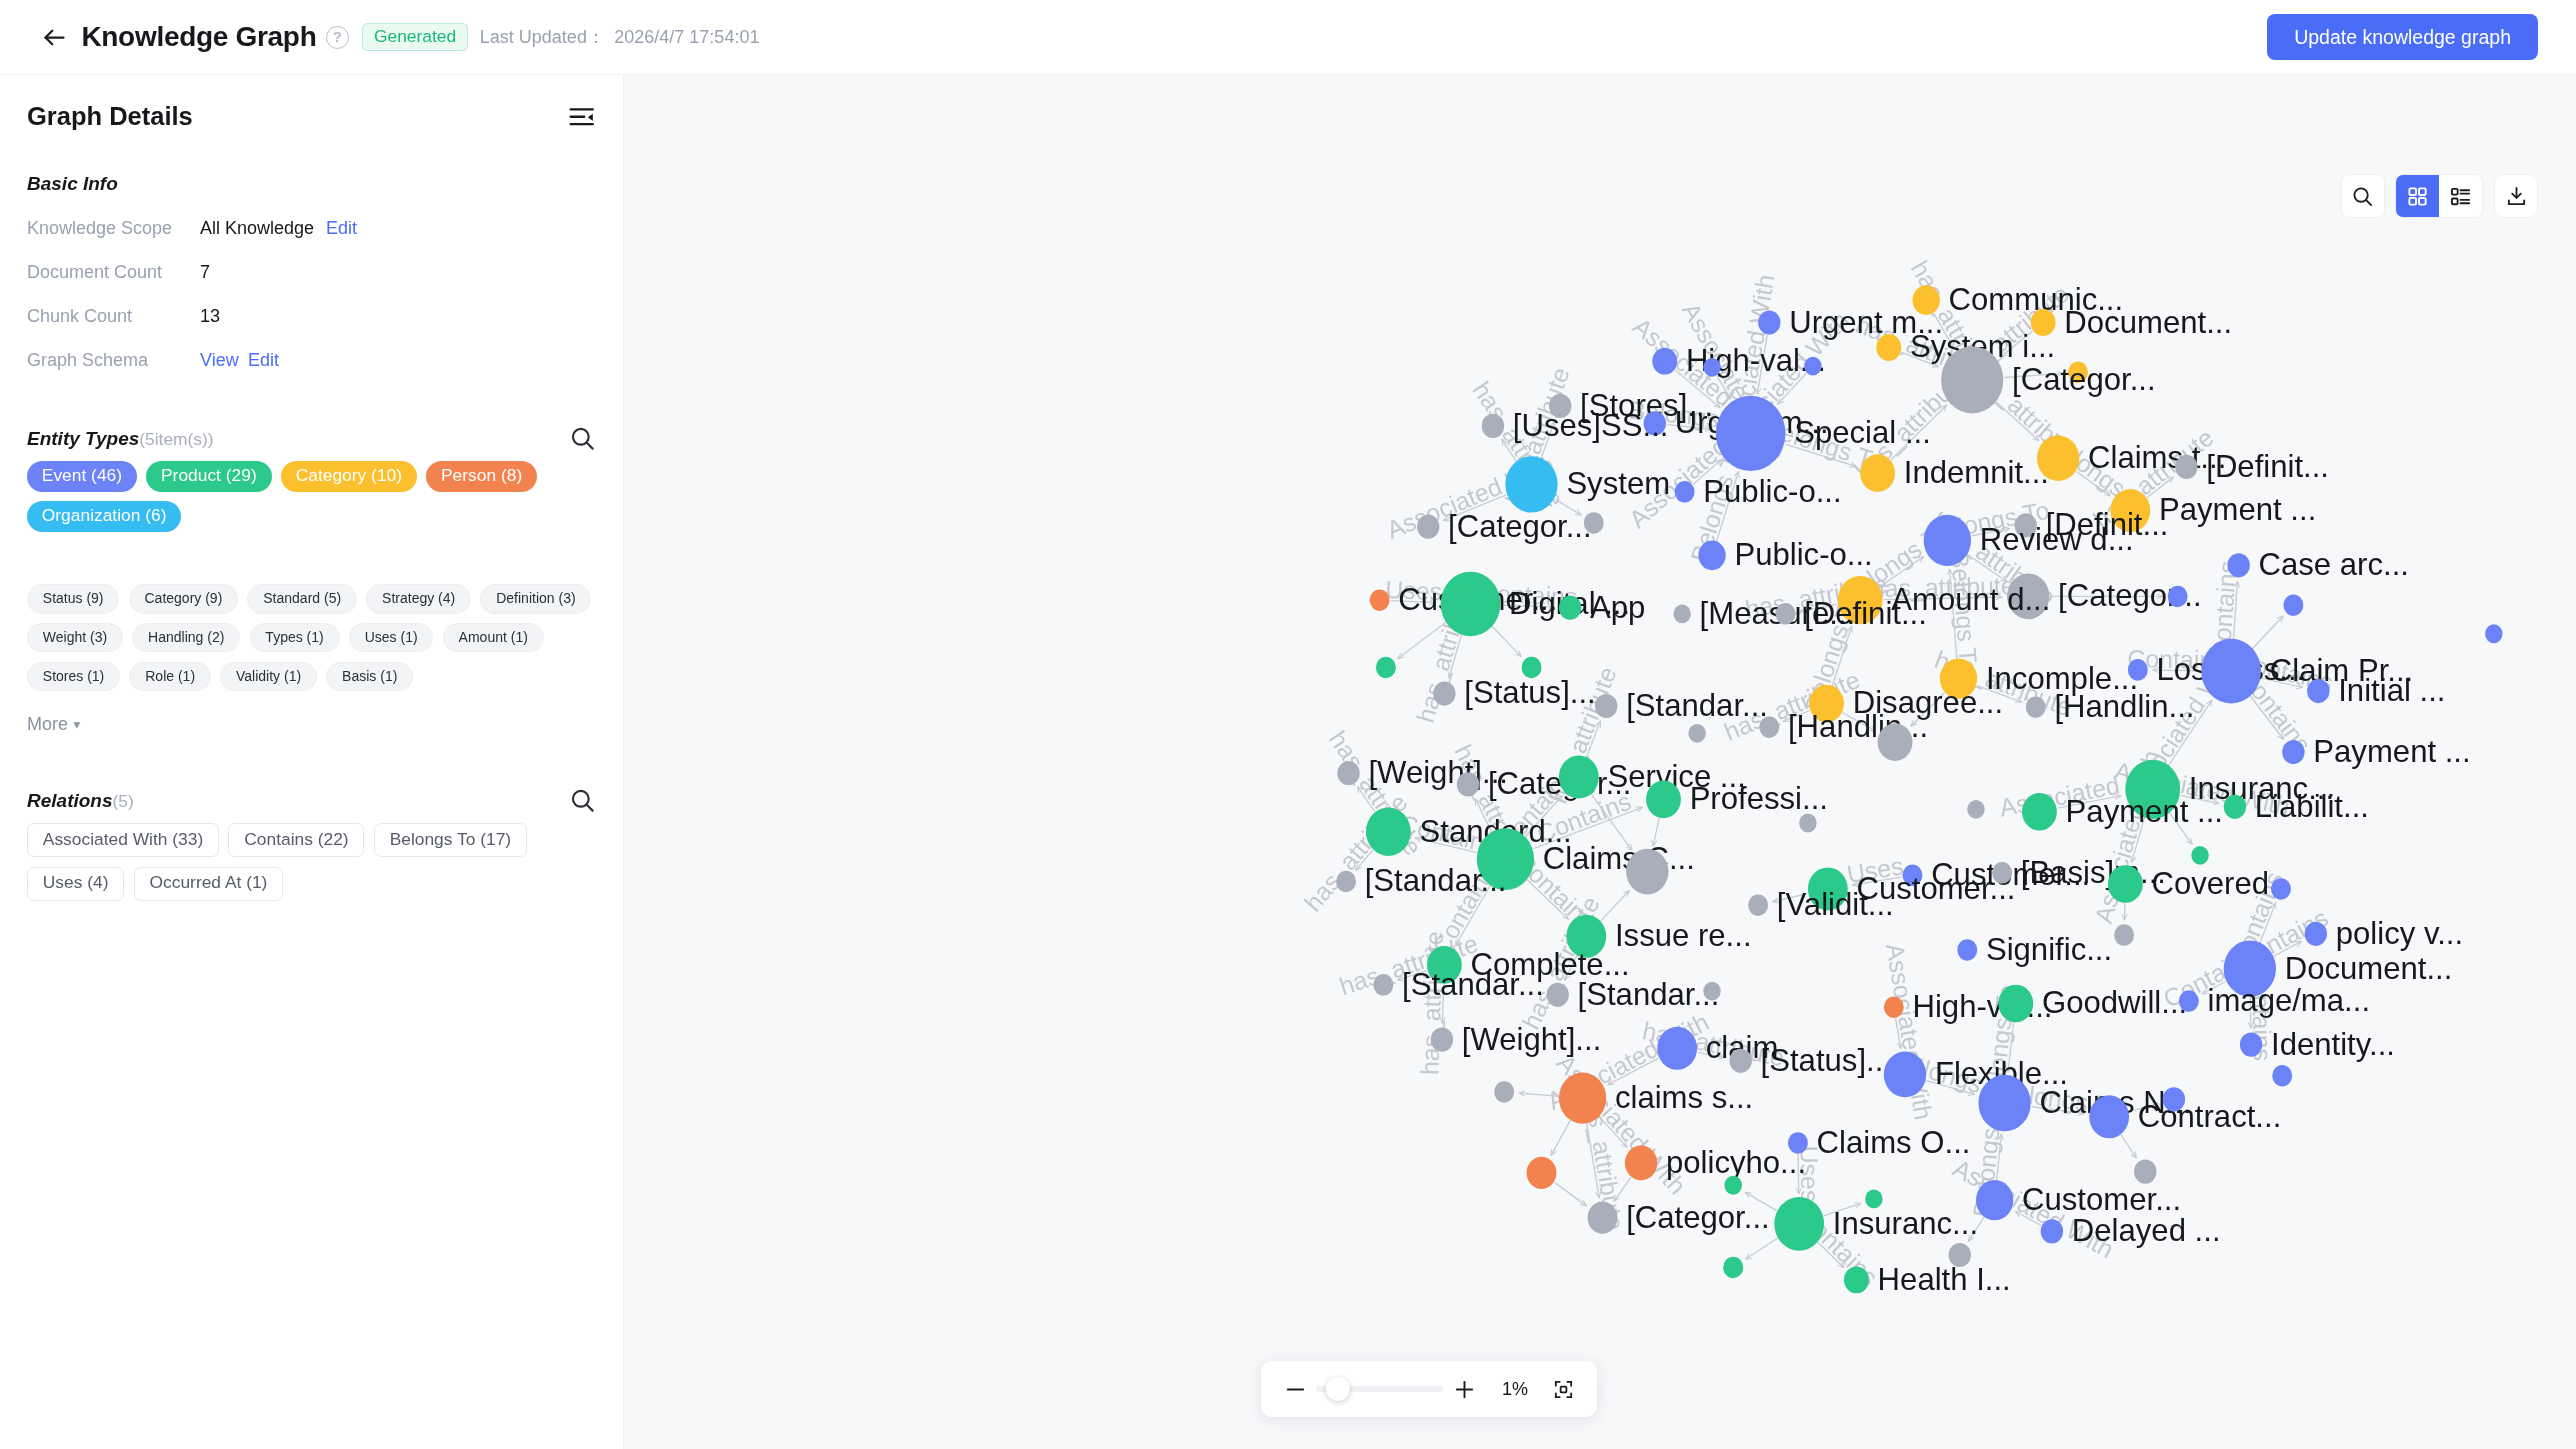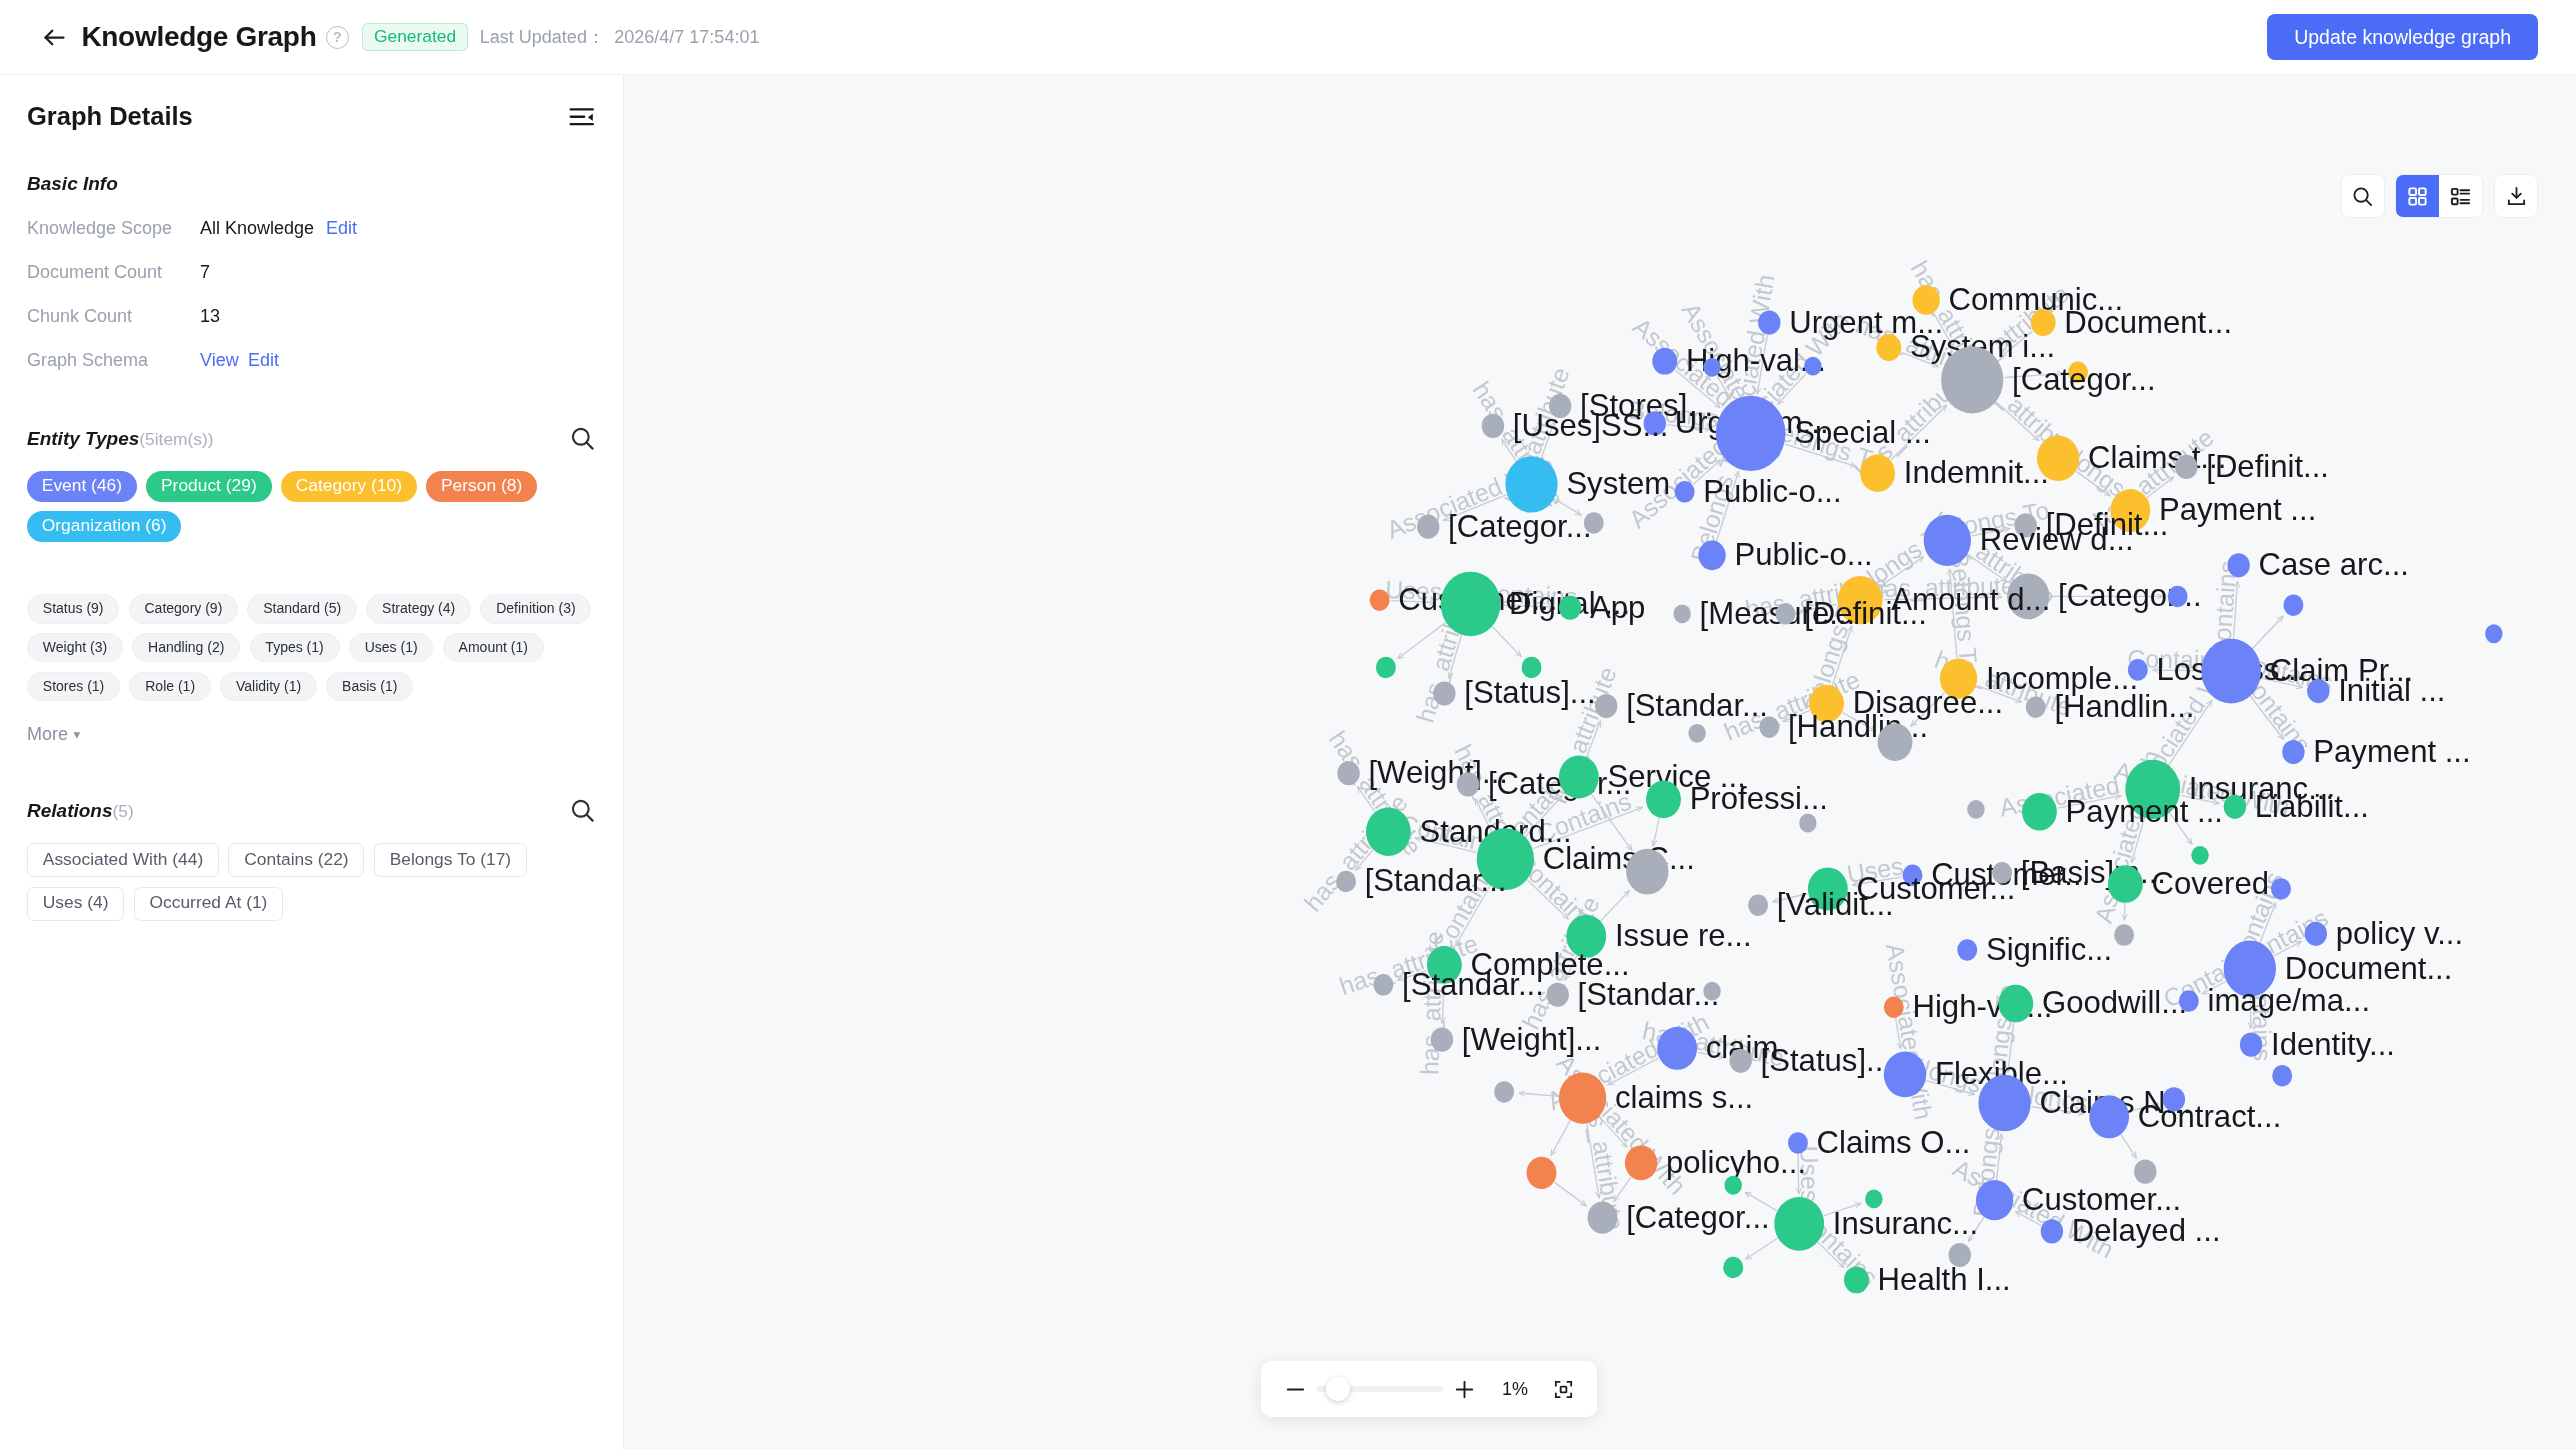--- a/index.html
+++ b/index.html
@@ -78,21 +78,21 @@
 
   .basic-info { margin-top: 35px; }
   .info-row { display: flex; align-items: center; margin-top: 23px; font-size: 18px; }
   .info-row:first-of-type { margin-top: 20px; }
   .info-key { width: 173px; flex: 0 0 173px; color: #9aa1ae; }
   .info-val { color: #16181c; }
   .link { color: #4a6cf7; cursor: pointer; margin-left: 12px; }
   .link.tight { margin-left: 9.4px; }
 
   .entity-sec { margin-top: 54px; }
-  .chips { display: flex; flex-wrap: wrap; gap: 9.4px 9.4px; margin-top: 19px; }
+  .chips { display: flex; flex-wrap: wrap; gap: 9.4px 9.4px; margin-top: 9px; }
   .chip {
     border-radius: 670px; padding: 6px 14.8px 7.4px; font-size: 17.4px; line-height: 1;
     color: #fff; cursor: pointer; white-space: nowrap;
   }
   .chip-plain {
     background: #f3f4f6; color: #2b2f36; border: 1.3px solid #eceef1;
     border-radius: 670px; padding: 6px 14.8px 7.4px; font-size: 14px; line-height: 1;
     cursor: pointer; white-space: nowrap;
   }
   .chip-outline {
@@ -263,21 +263,21 @@
             <span class="sec-title">Relations</span><span class="sec-count">(5)</span>
           </div>
           <div class="search-icon">
             <svg viewBox="0 0 24 24" fill="none" stroke="currentColor" stroke-width="1.9" stroke-linecap="round">
                 <circle cx="10.5" cy="10.5" r="7"></circle>
                 <line x1="15.8" y1="15.8" x2="21" y2="21"></line>
               </svg>
           </div>
         </div>
         <div class="chips" id="rel-chips">
-            <div class="chip-outline">Associated With (44)</div>
+            <div class="chip-outline">Associated With (33)</div>
             <div class="chip-outline">Contains (22)</div>
             <div class="chip-outline">Belongs To (17)</div>
             <div class="chip-outline">Uses (4)</div>
             <div class="chip-outline">Occurred At (1)</div>
           </div>
       </div>
     </div>
 
     <div class="canvas">
       <svg id="graph-svg" viewBox="0 0 1568 882" preserveAspectRatio="xMidYMid meet">

